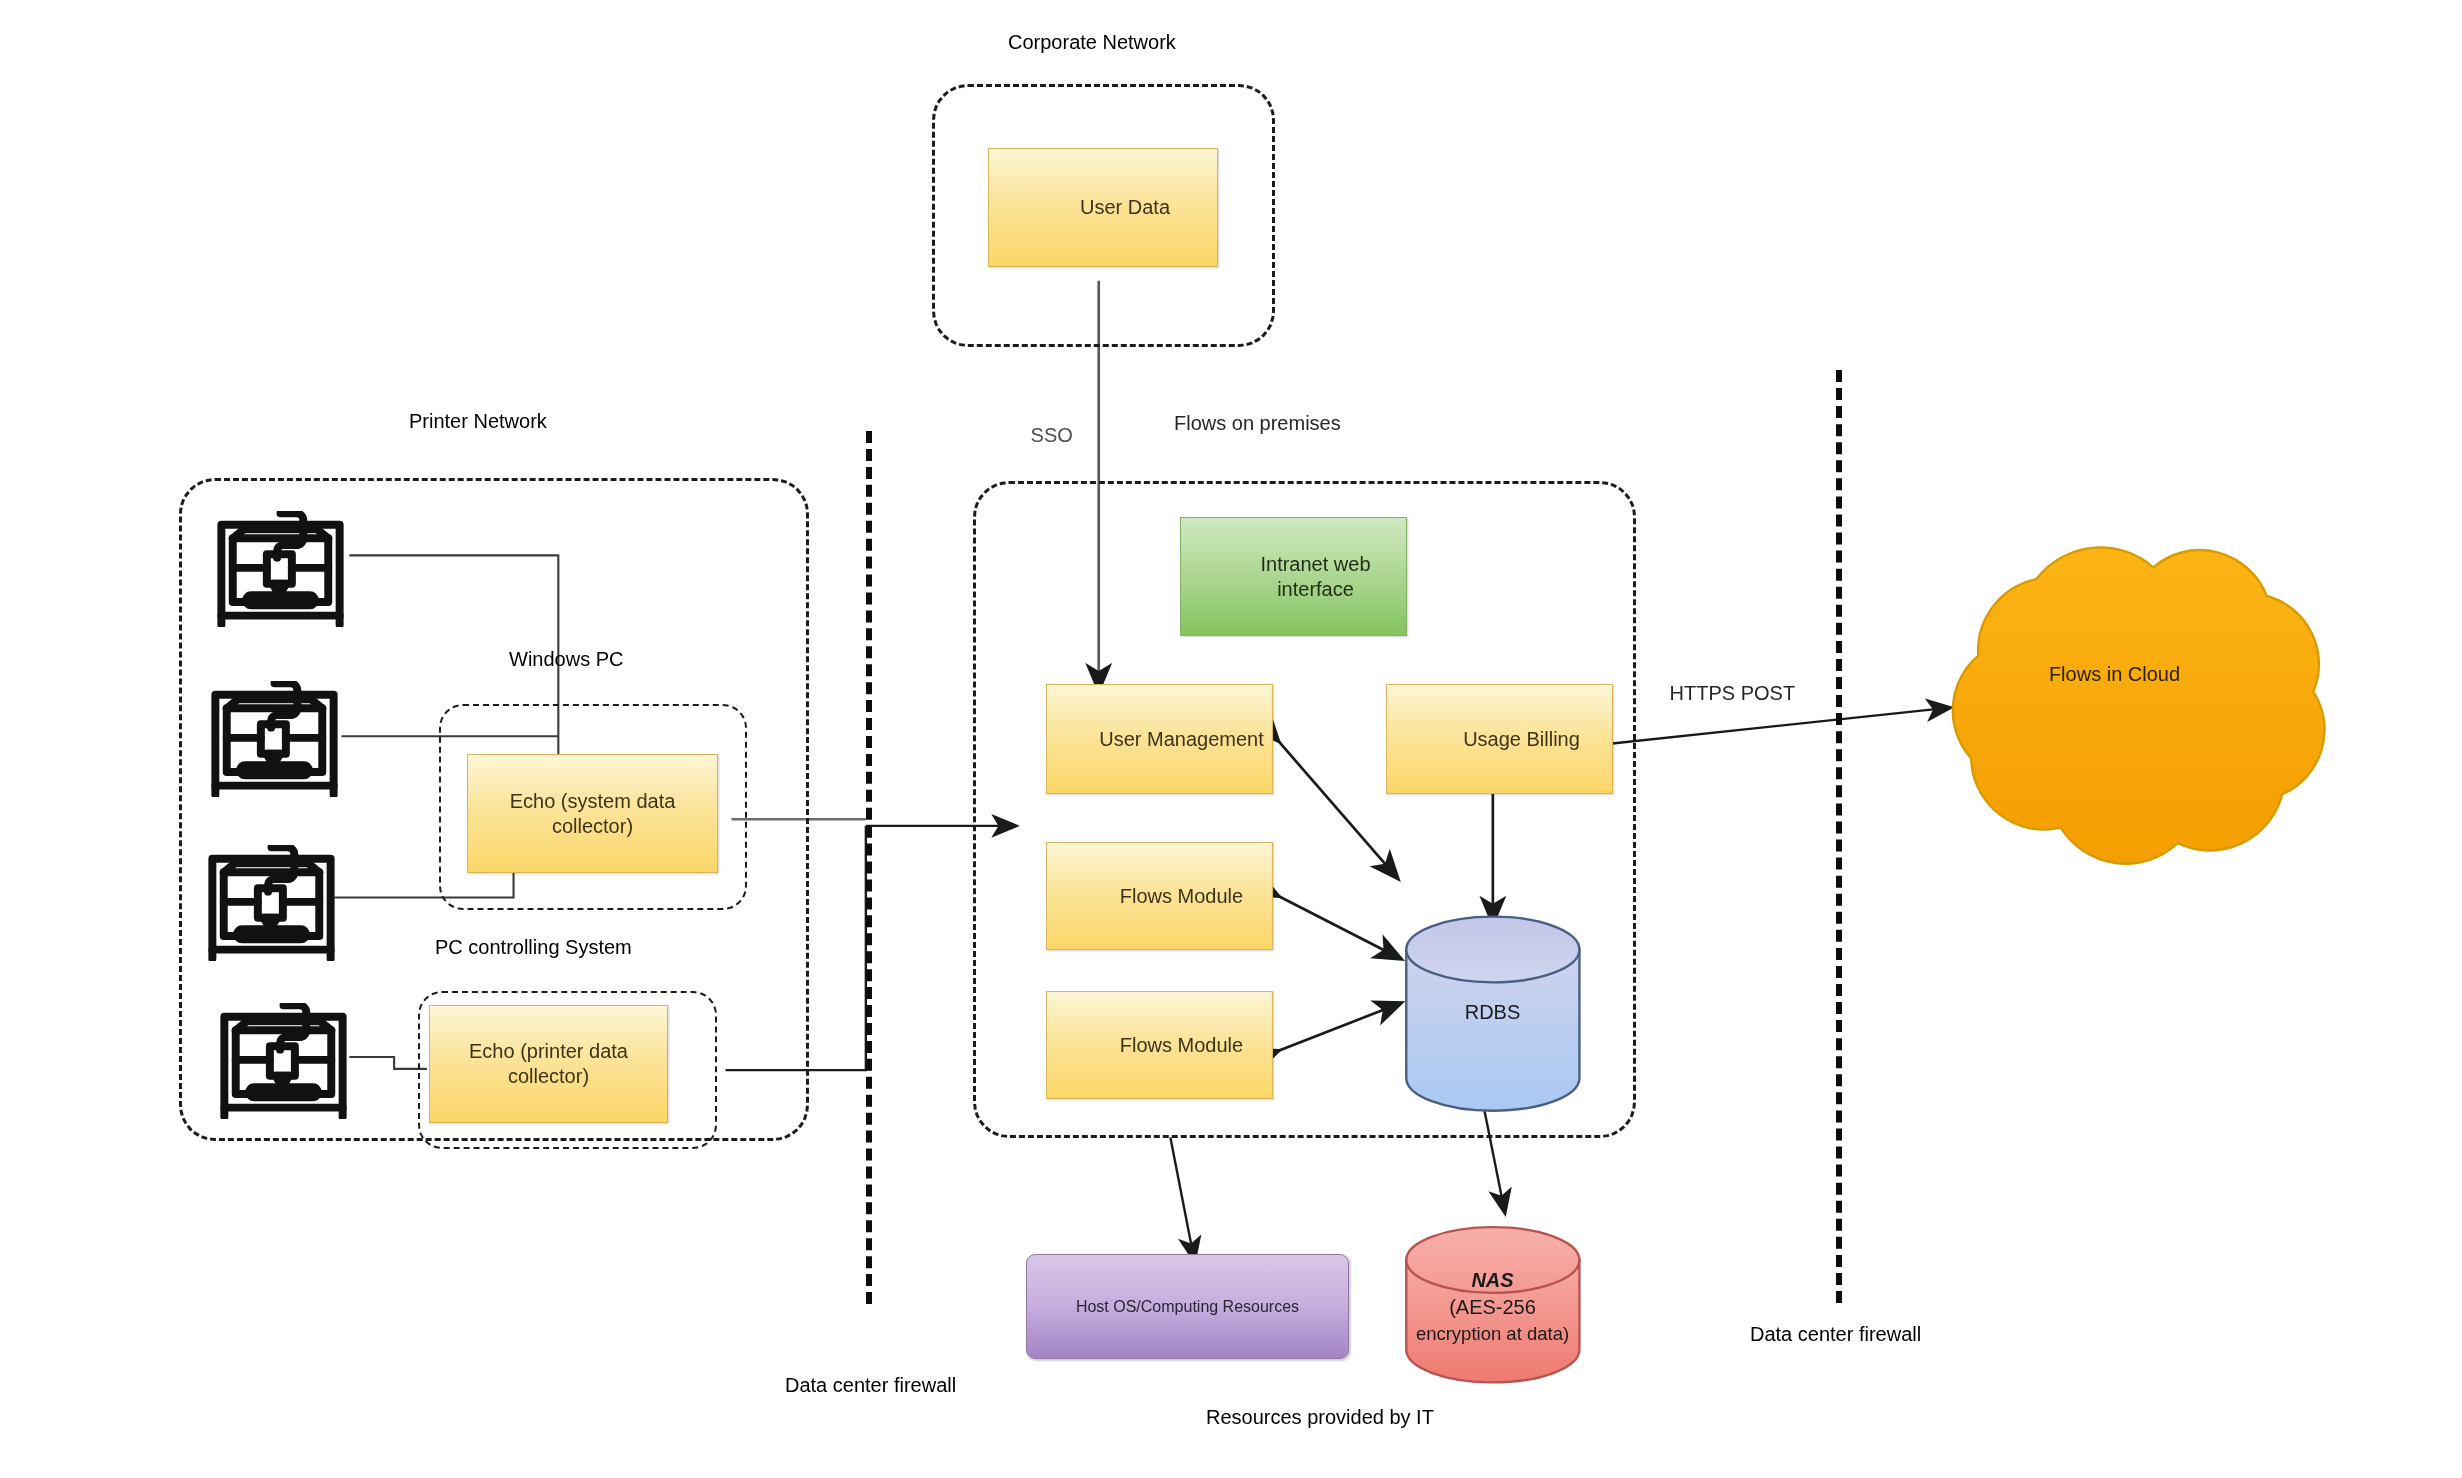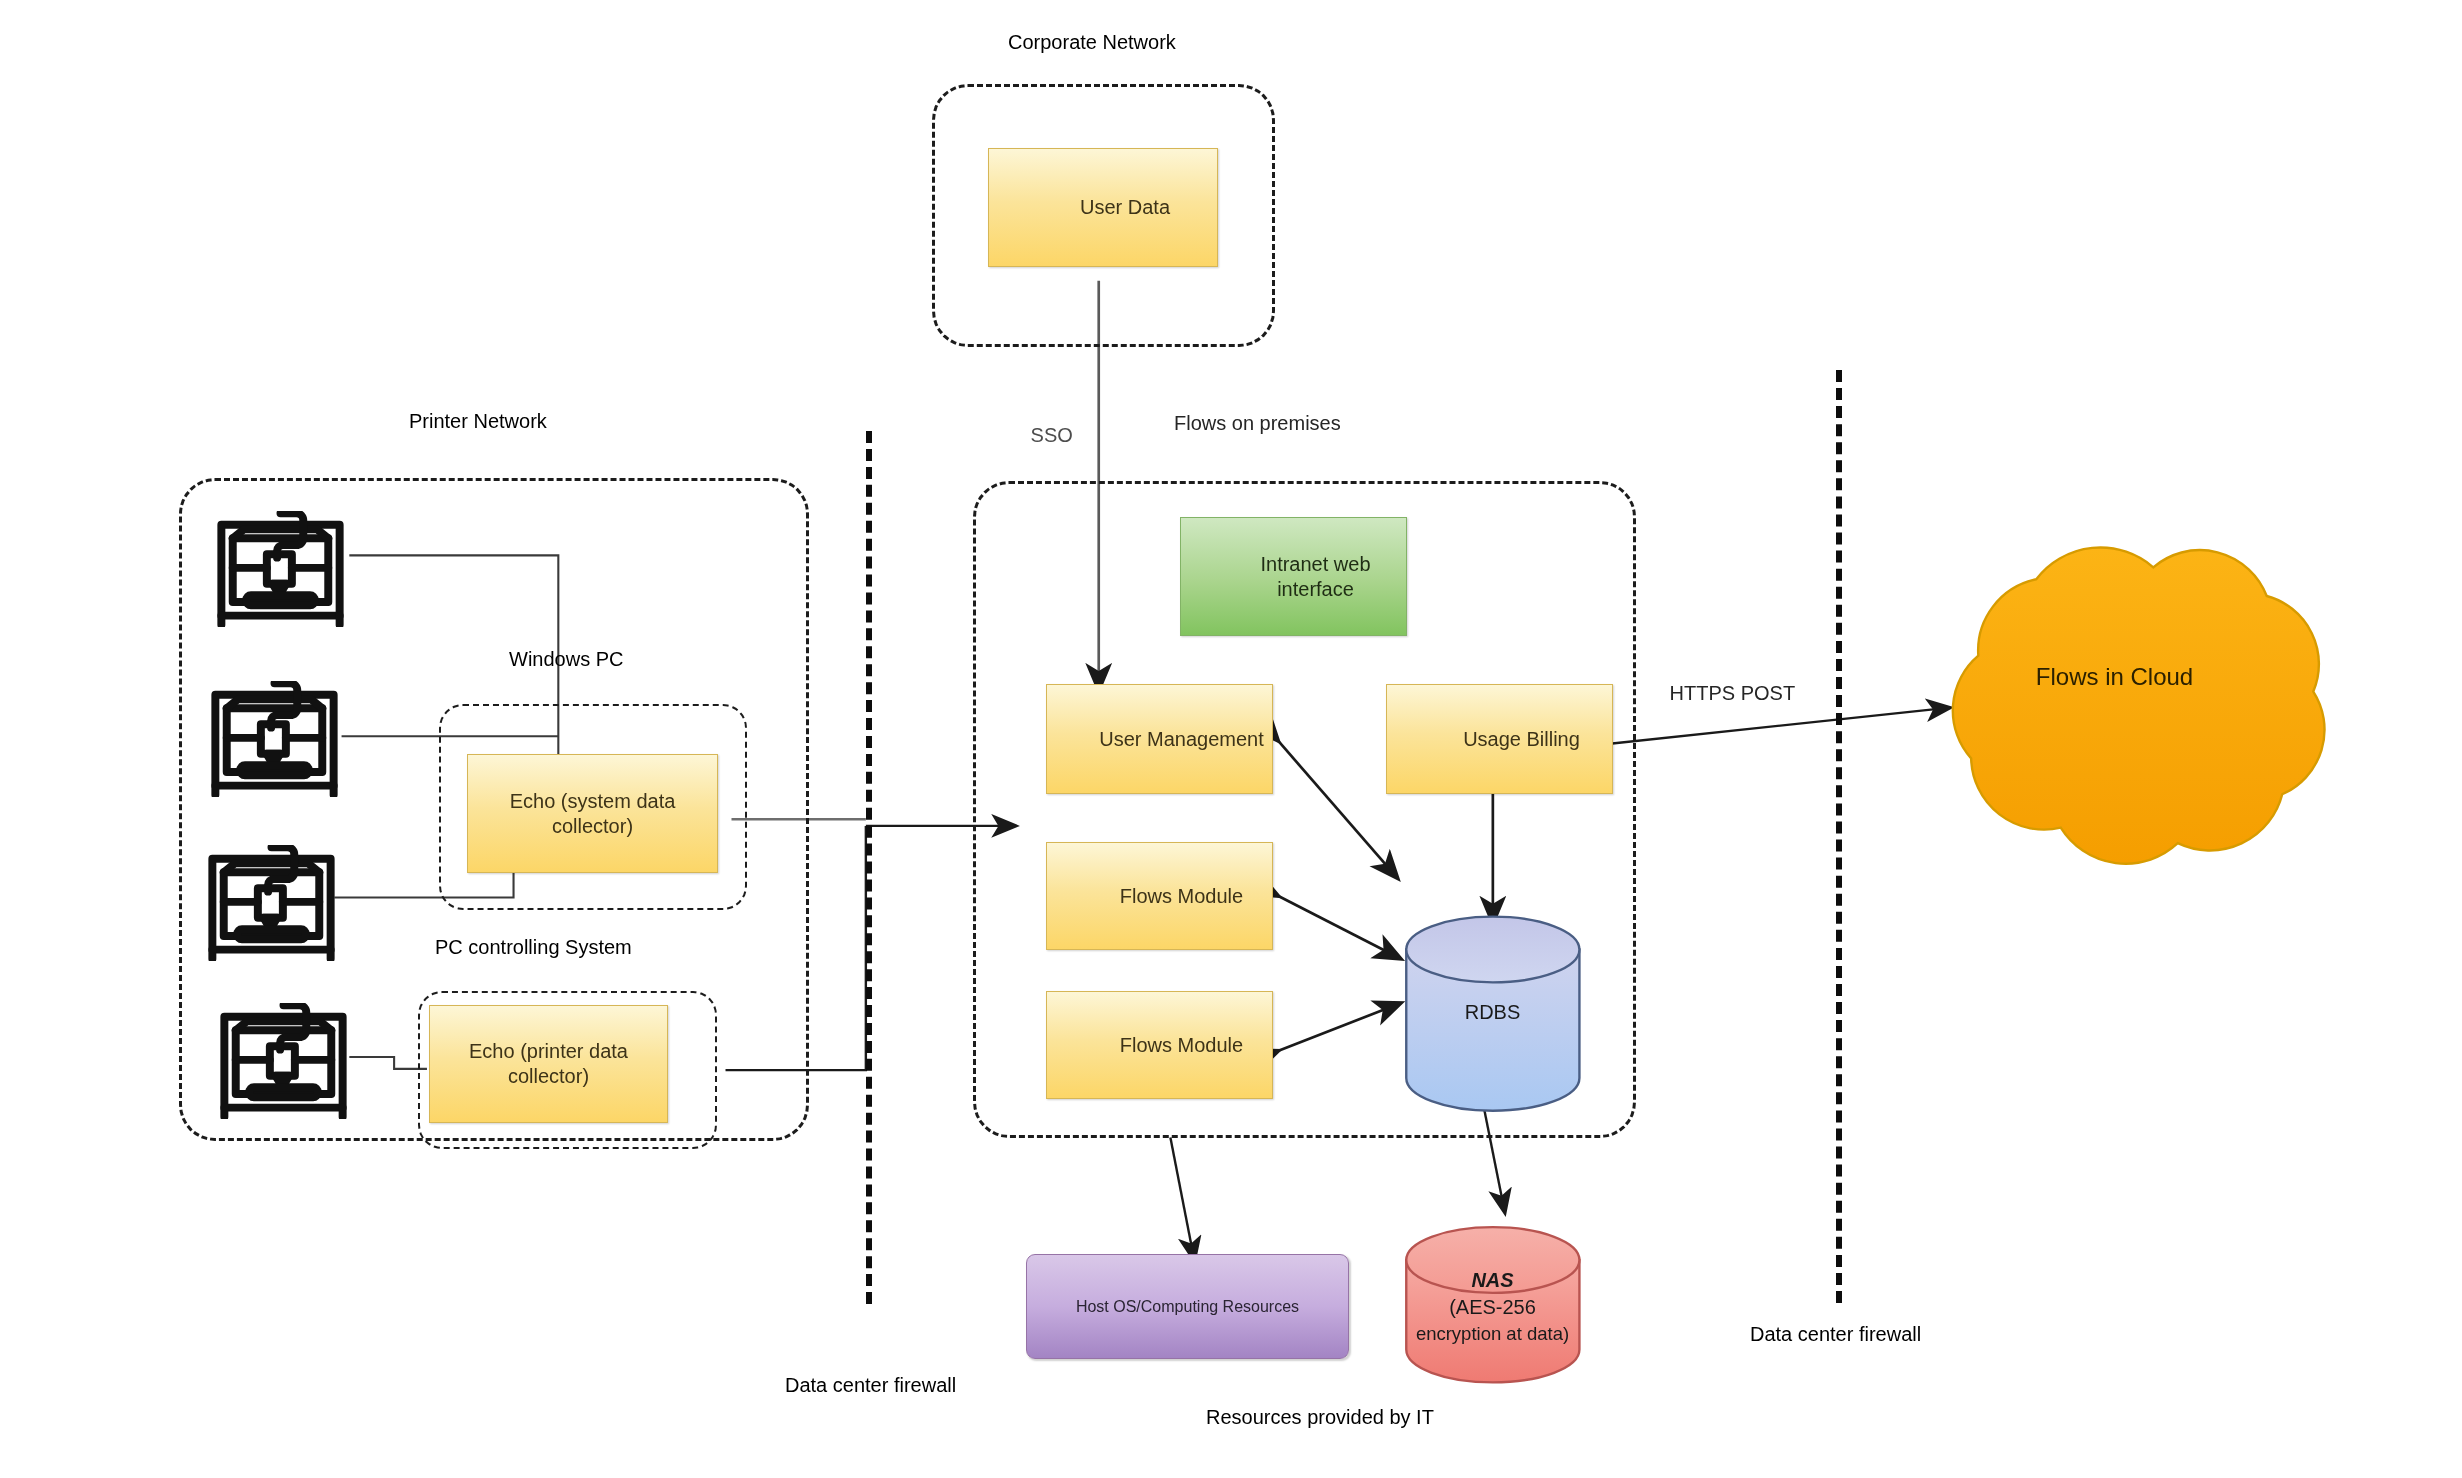--- a/index.html
+++ b/index.html
@@ -95,21 +95,21 @@
     color: #1a1a1a;
     pointer-events: none;
   }
   .cyl-label.bold { font-weight: bold; }
   
   .cloud { position: absolute; }
   .cloud-label {
     position: absolute;
     width: 100%;
     text-align: center;
-    font-size: 24px;
+    font-size: 20px;
     color: #2b2000;
   }
   
   .firewall {
     position: absolute;
     width: 0;
     border-left: 6.6px dashed #0d0d0d;
   }
   .edge-label {
     position: absolute;

